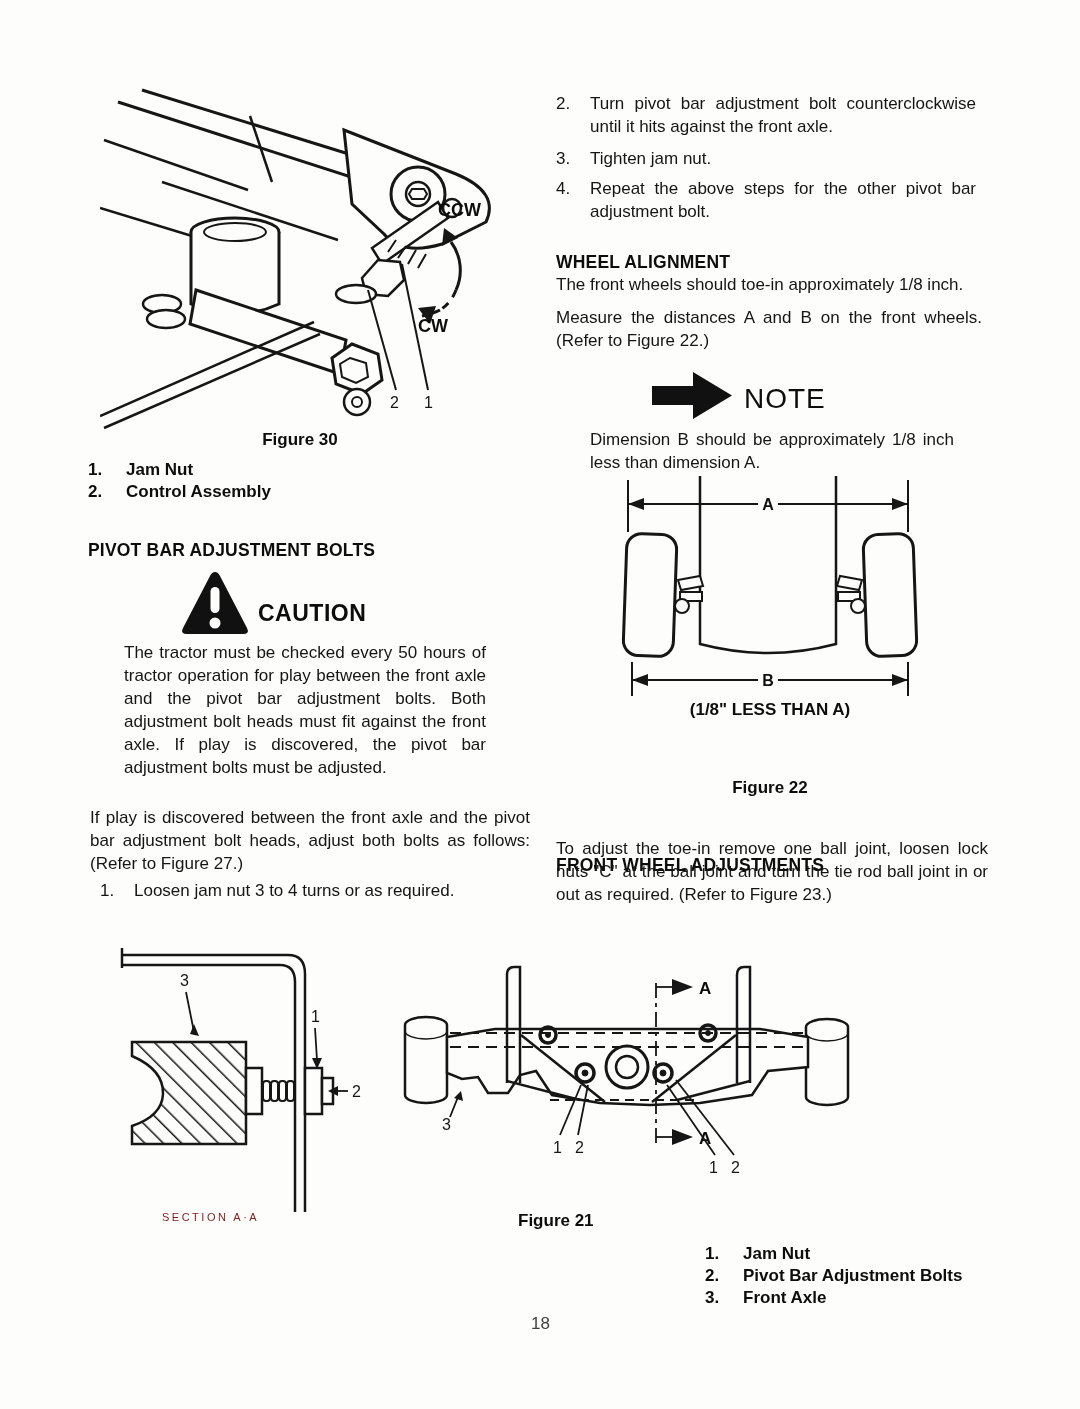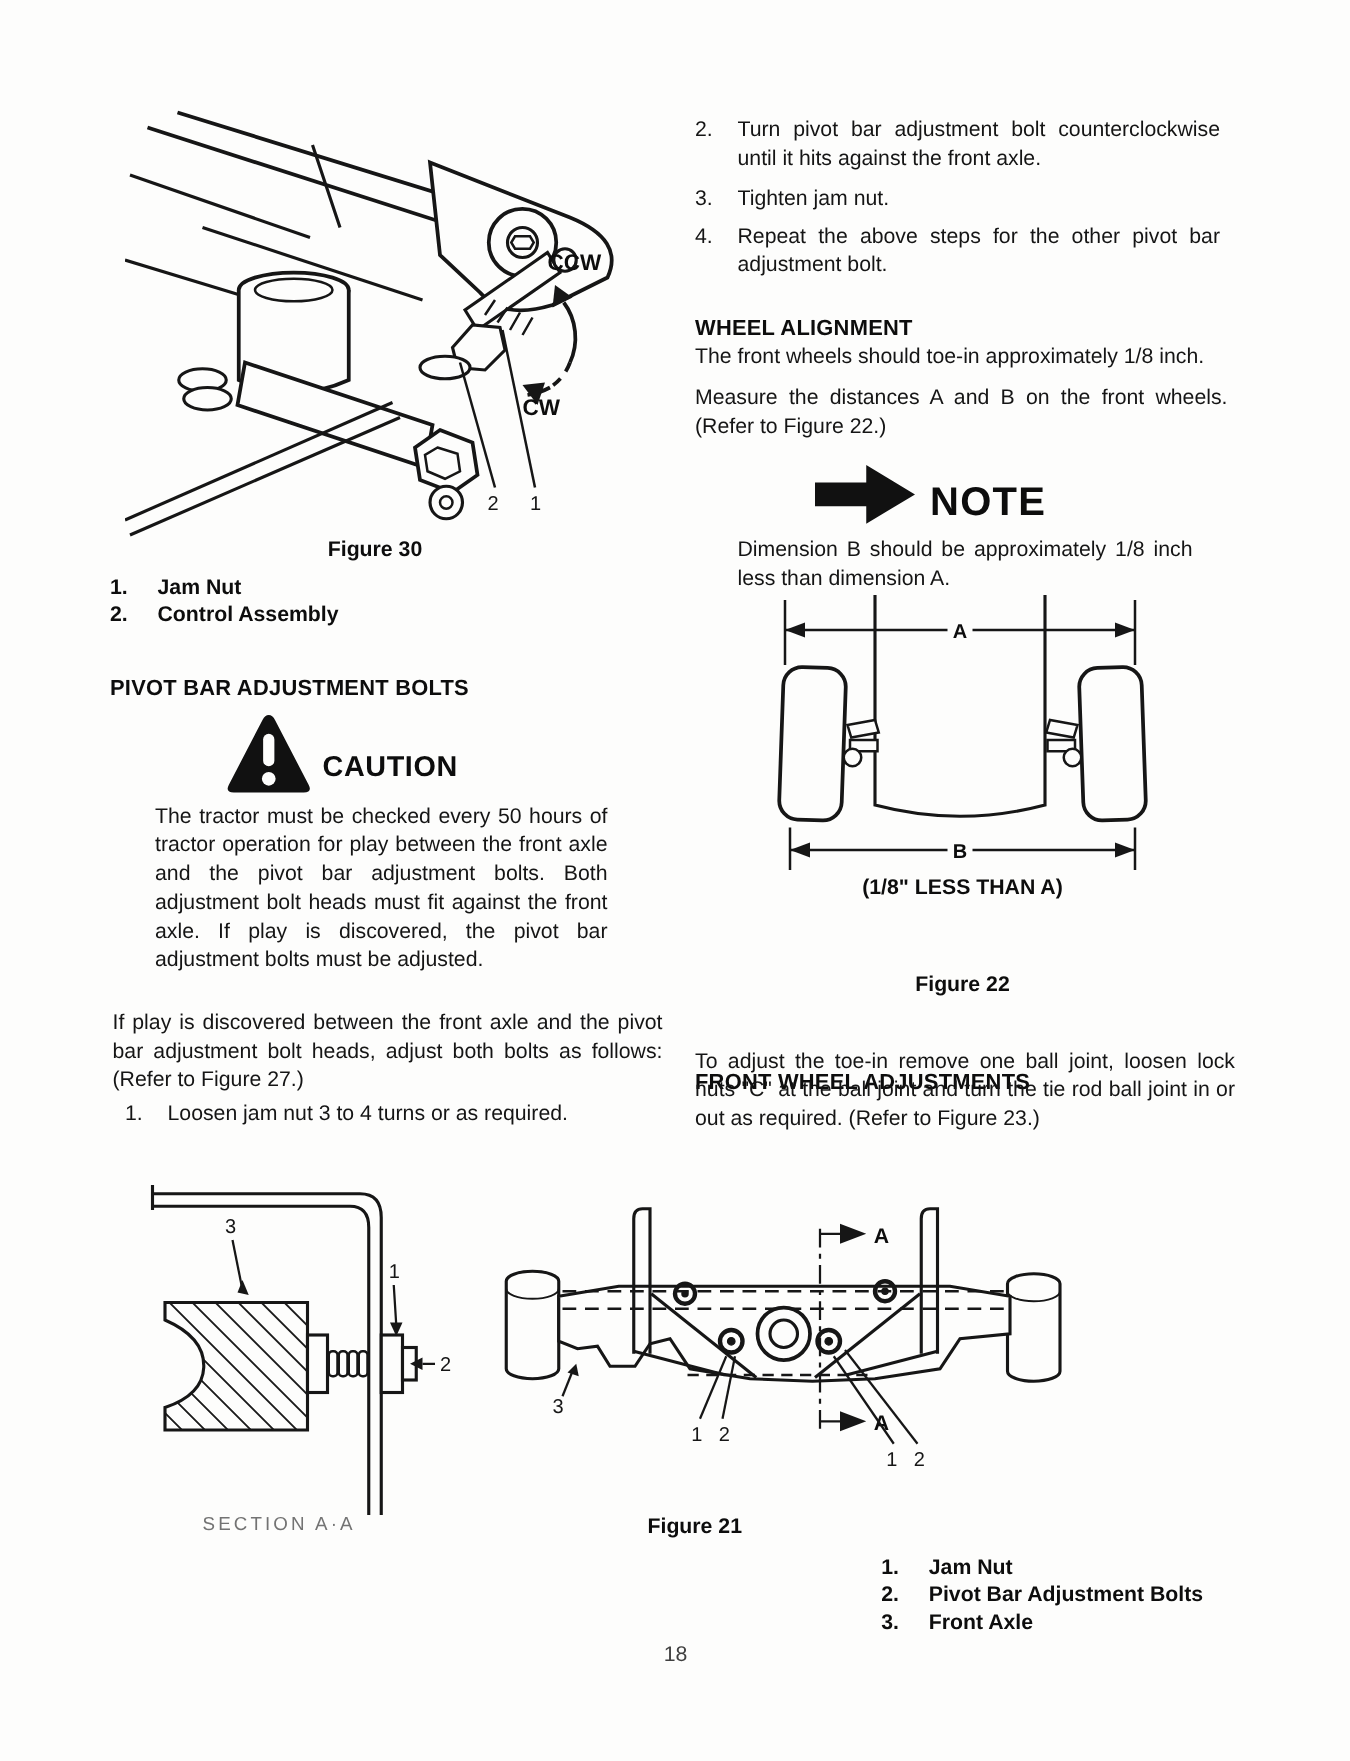--- a/index.html
+++ b/index.html
@@ -16,22 +16,22 @@
   .body-text{font-size:17px;line-height:23px;color:#151515;}
   .just{text-align:justify;}
   .heading{font-size:17.5px;font-weight:bold;letter-spacing:.2px;color:#0d0d0d;}
   .caption{font-size:17px;font-weight:bold;color:#0d0d0d;}
   .legend-row{display:flex;font-size:17px;font-weight:bold;line-height:22px;color:#0d0d0d;}
   .legend-num{width:38px;flex:0 0 38px;}
   .step-row{display:flex;}
   .step-num{width:34px;flex:0 0 34px;}
   .step-body{flex:1;}
   .caution-word{font-size:23px;font-weight:bold;letter-spacing:.5px;color:#0d0d0d;}
-  .note-word{font-size:32px;font-weight:bold;letter-spacing:1px;color:#0d0d0d;}
-  .sectionaa{font-size:15px;letter-spacing:2.5px;color:#737373;}
+  .note-word{font-size:28px;font-weight:normal;letter-spacing:1px;color:#0d0d0d;}
+  .sectionaa{font-size:11px;letter-spacing:2.5px;color:#7f1d1d;}
   .pagenum{font-size:17px;color:#404040;}
   svg{display:block;}
   svg text{font-family:"Liberation Sans", sans-serif;}
   .fig-line{stroke:#161616;fill:none;}
   .fig-fill{fill:#fdfdfc;stroke:#161616;}
   .callout-txt{font-size:16px;fill:#161616;}
 </style>
 </head>
 <body>
 

